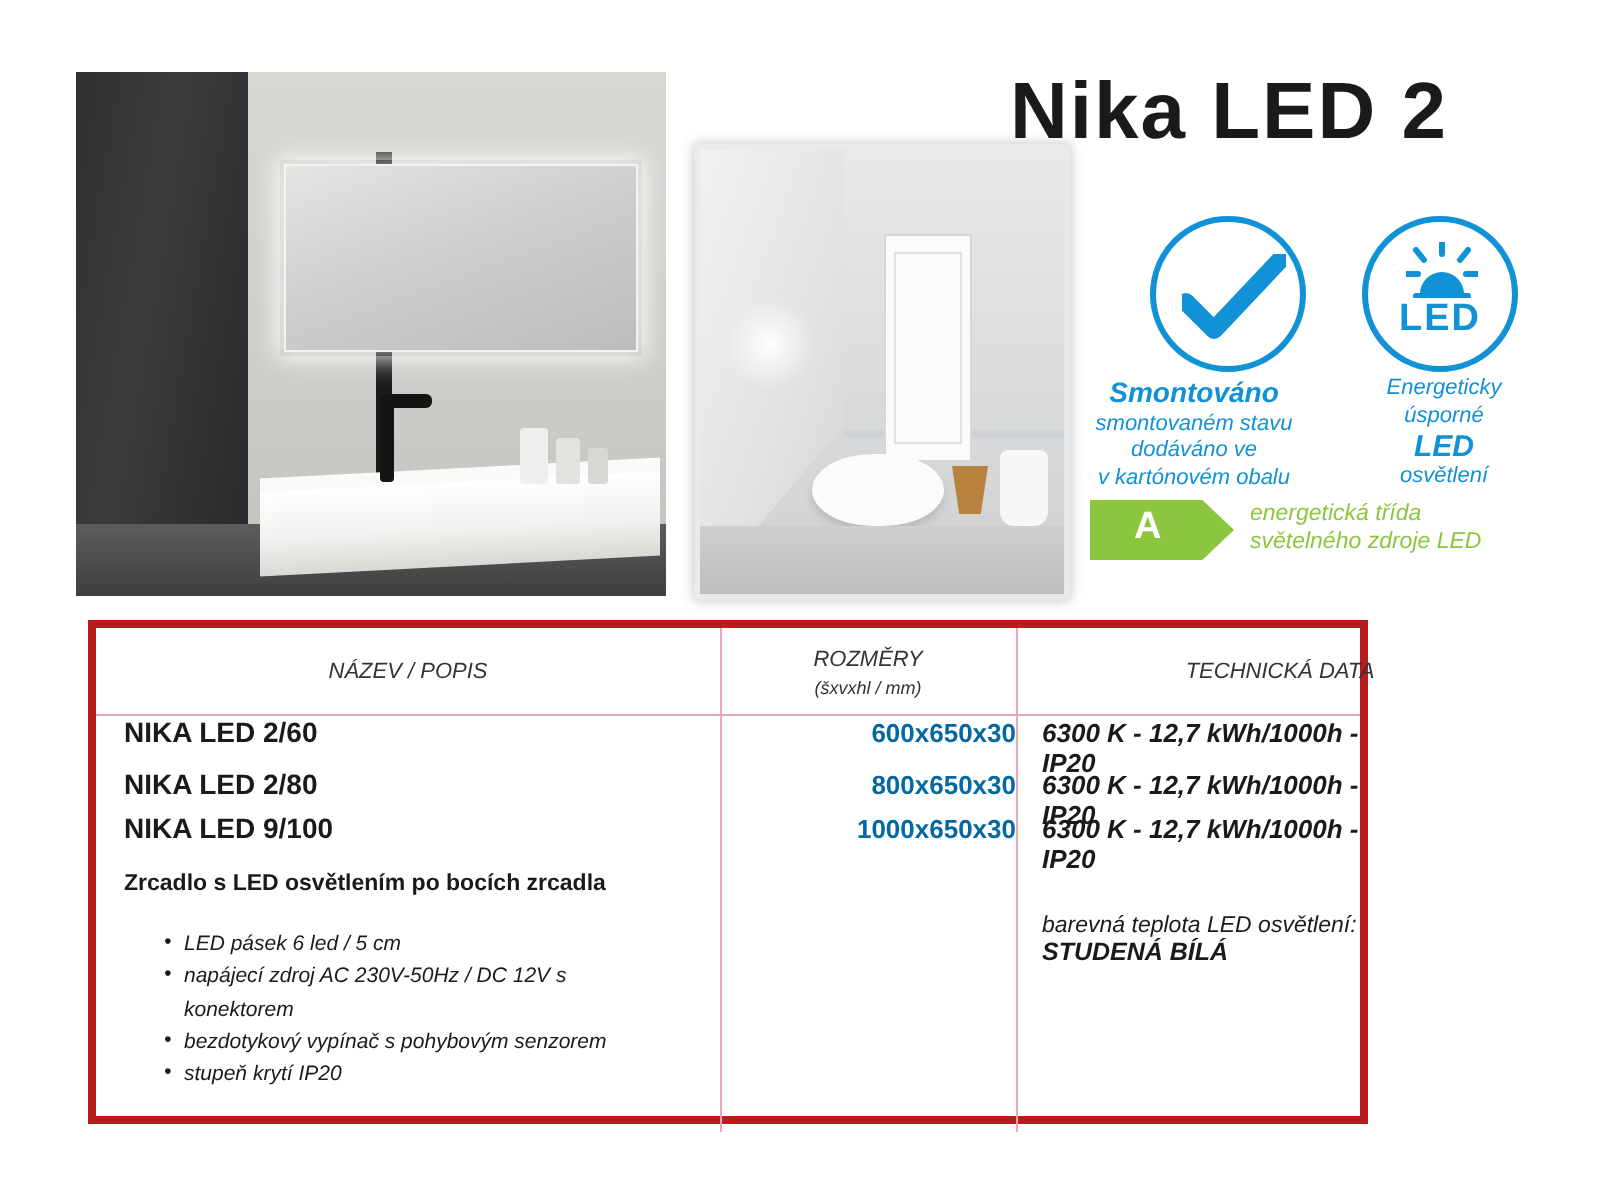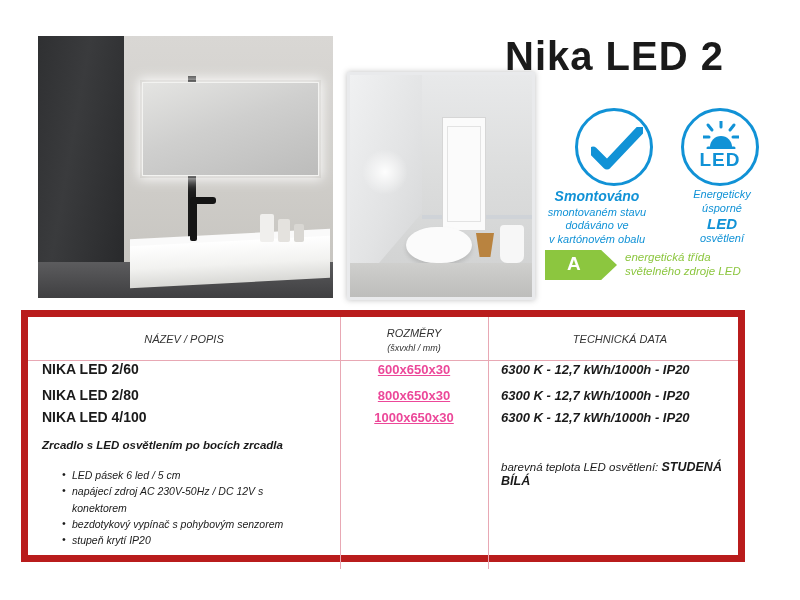--- a/index.html
+++ b/index.html
@@ -281,25 +281,25 @@
     top: 0px;
     font-size: 11.5px;
     font-style: italic;
     color: #8cc63f;
     line-height: 1.25;
   }
 
   
   .table {
     position: absolute;
-    left: 21px;
+    left: 44px;
     top: 310px;
-    width: 724px;
+    width: 640px;
     height: 252px;
-    border: 7px solid #b91c1c;
+    border: 4px solid #b91c1c;
     box-sizing: border-box;
   }
   .thead {
     position: absolute;
     left: 0; top: 0;
     width: 100%;
     height: 44px;
     border-bottom: 1px solid #e8a8b4;
     box-sizing: border-box;
   }
@@ -320,37 +320,36 @@
   .th small { font-size: 9px; }
 
   .rows { position: absolute; left: 0; top: 44px; width: 100%; }
   .row { position: relative; height: 22px; }
   .c-name {
     position: absolute; left: 14px; top: 0;
     font-size: 14px; font-weight: bold; color: #1a1a1a;
   }
   .c-dim {
     position: absolute; left: 312px; top: 1px; width: 148px;
-    text-align: center; font-size: 13px; font-weight: bold; color: #ec4899; text-decoration: underline;
+    text-align: right; font-size: 13px; font-weight: bold; color: #0369a1;
   }
   .c-tech {
     position: absolute; left: 473px; top: 1px;
     font-size: 13px; font-style: italic; font-weight: bold; color: #1a1a1a;
   }
 
   .desc {
     position: absolute;
     left: 14px;
     top: 122px;
     width: 290px;
   }
   .desc .dhd {
     font-size: 11.5px;
     font-weight: bold;
-    font-style: italic;
     color: #1a1a1a;
     margin-bottom: 0;
   }
   .desc ul {
     margin: 16px;
     padding: 0 0 0 14px;
     list-style: none;
   }
   .desc li {
     font-size: 10.5px;
@@ -472,21 +471,21 @@
         <span class="c-name">NIKA LED 2/60</span>
         <span class="c-dim">600x650x30</span>
         <span class="c-tech">6300 K - 12,7 kWh/1000h - IP20</span>
       </div>
       <div class="row" style="height:22px;">
         <span class="c-name">NIKA LED 2/80</span>
         <span class="c-dim">800x650x30</span>
         <span class="c-tech">6300 K - 12,7 kWh/1000h - IP20</span>
       </div>
       <div class="row" style="height:22px;">
-        <span class="c-name">NIKA LED 4/100</span>
+        <span class="c-name">NIKA LED 9/100</span>
         <span class="c-dim">1000x650x30</span>
         <span class="c-tech">6300 K - 12,7 kWh/1000h - IP20</span>
       </div>
     </div>
 
     <div class="desc">
       <div class="dhd">Zrcadlo s LED osvětlením po bocích zrcadla</div>
       <ul>
         <li><span>LED pásek 6 led / 5 cm</span></li>
         <li><span>napájecí zdroj AC 230V-50Hz / DC 12V s konektorem</span></li>

